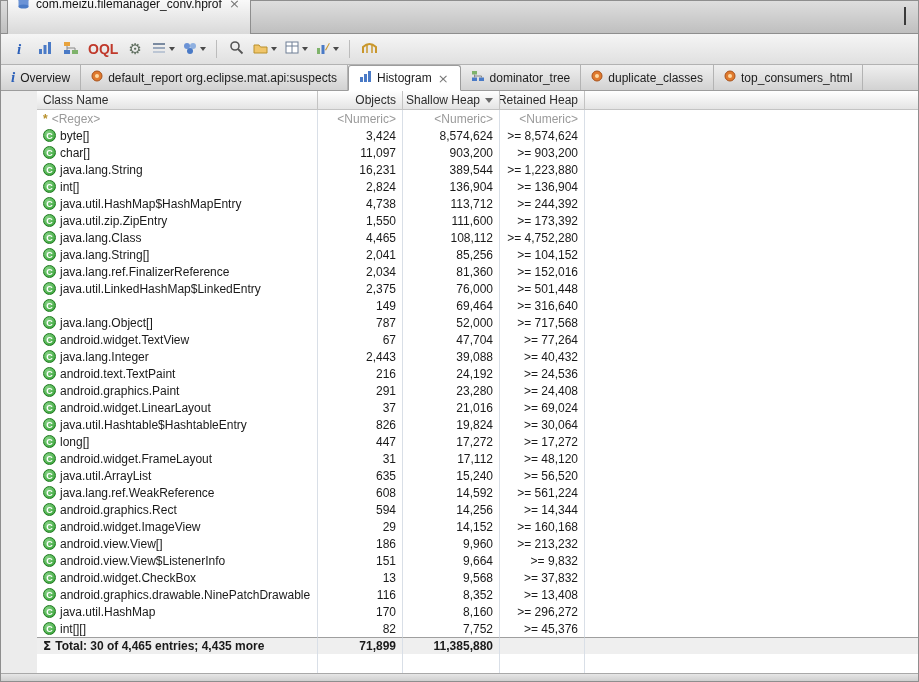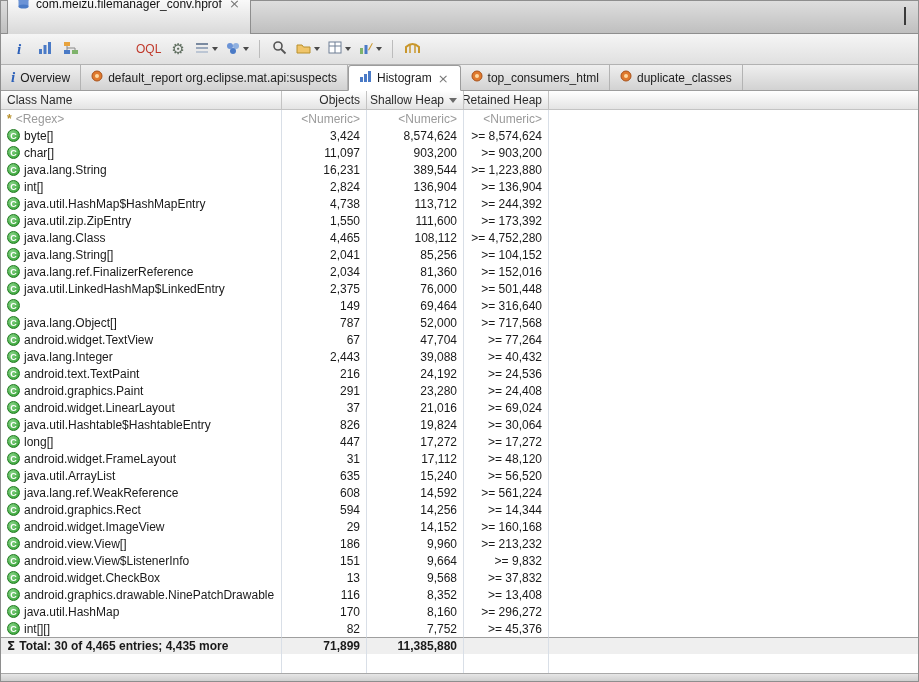--- a/index.html
+++ b/index.html
@@ -56,21 +56,21 @@
     display: inline-flex; align-items: center; justify-content: center;
     border-radius: 3px;
   }
   .tsep { width: 1px; height: 18px; background: #bcbcbc; margin: 0 5px; flex: 0 0 1px; }
   .dd-arrow {
     width: 0; height: 0;
     border-left: 3px solid transparent; border-right: 3px solid transparent;
     border-top: 4px solid #4a4a4a; margin-left: 3px;
   }
   .glyph-i { color: #2b5fb8; font-family: "Liberation Serif", serif; font-weight: bold; font-style: italic; font-size: 15px; }
-  .glyph-oql { color: #c0392b; font-weight: normal; font-size: 12px; letter-spacing: 0; margin-left: 48px; }
+  .glyph-oql { color: #c0392b; font-weight: bold; font-size: 14px; letter-spacing: 0; }
   .glyph-gear { color: #5f6e5f; font-size: 15px; font-family: "DejaVu Sans", sans-serif; }
 
   
   .viewtabs {
     height: 26px; flex: 0 0 26px;
     background: linear-gradient(#efefef, #d2d2d2);
     border-bottom: 1px solid #9c9c9c;
     display: flex; align-items: stretch;
   }
   .vtab {
@@ -80,21 +80,21 @@
     color: #1d1d1d; white-space: nowrap;
   }
   .vtab.active {
     background: #ffffff;
     border: 1px solid #9c9c9c; border-bottom: 1px solid #ffffff;
     border-radius: 3px 3px 0 0;
     margin-bottom: -1px; font-weight: normal;
   }
 
   
-  .table-area { flex: 1 1 auto; display: flex; flex-direction: column; background: #ffffff; overflow: hidden; }
+  .table-area { flex: 1 1 auto; display: flex; flex-direction: column; background: #ffffff; overflow: hidden; margin-left: 36px; }
   .grid-row { display: grid; grid-template-columns: 281px 85px 97px 85px 1fr; flex: 0 0 auto; }
   .cell {
     height: 17px; display: flex; align-items: center;
     padding: 0 6px; overflow: hidden; white-space: nowrap;
     border-right: 1px solid #d9dfe7;
   }
   .cell.num { justify-content: flex-end; }
   .cell.fill { border-right: none; }
   .header-row .cell {
     height: 19px;
@@ -248,32 +248,43 @@
     <div class="vtab active">
       <span><svg width="13" height="13">
             <rect x="1" y="7" width="3" height="5" fill="#4a7ac6"></rect>
             <rect x="5" y="4" width="3" height="8" fill="#4a7ac6"></rect>
             <rect x="9" y="1" width="3" height="11" fill="#4a7ac6"></rect>
           </svg></span>
       <span>Histogram</span>
       <span class="close-x">×</span>
     </div>
     <div class="vtab">
-      <span><svg width="12" height="12">
-            <circle cx="6" cy="6" r="5" fill="#e07a2e" stroke="#a8521a"></circle>
-            <circle cx="6" cy="6" r="2" fill="#ffd9a0"></circle>
-          </svg></span>
-      <span>top_consumers_html</span>
+      <span><svg width="14" height="12">
+            <rect x="1" y="1" width="5" height="3.5" fill="#7fb36b"></rect>
+            <rect x="1" y="7.5" width="5" height="3.5" fill="#4a7ac6"></rect>
+            <rect x="8" y="7.5" width="5" height="3.5" fill="#4a7ac6"></rect>
+            <line x1="3.5" y1="4.5" x2="3.5" y2="7.5" stroke="#888"></line>
+            <line x1="3.5" y1="6" x2="10.5" y2="6" stroke="#888"></line>
+            <line x1="10.5" y1="6" x2="10.5" y2="7.5" stroke="#888"></line>
+          </svg></span>
+      <span>dominator_tree</span>
     </div>
     <div class="vtab">
       <span><svg width="12" height="12">
             <circle cx="6" cy="6" r="5" fill="#e07a2e" stroke="#a8521a"></circle>
             <circle cx="6" cy="6" r="2" fill="#ffd9a0"></circle>
           </svg></span>
       <span>duplicate_classes</span>
+    </div>
+    <div class="vtab">
+      <span><svg width="12" height="12">
+            <circle cx="6" cy="6" r="5" fill="#e07a2e" stroke="#a8521a"></circle>
+            <circle cx="6" cy="6" r="2" fill="#ffd9a0"></circle>
+          </svg></span>
+      <span>top_consumers_html</span>
     </div>
   </div>
 
   <div class="table-area">
 
     <div class="grid-row header-row">
       <div class="cell">
           <span>Class Name</span>
         </div>
       <div class="cell num">

